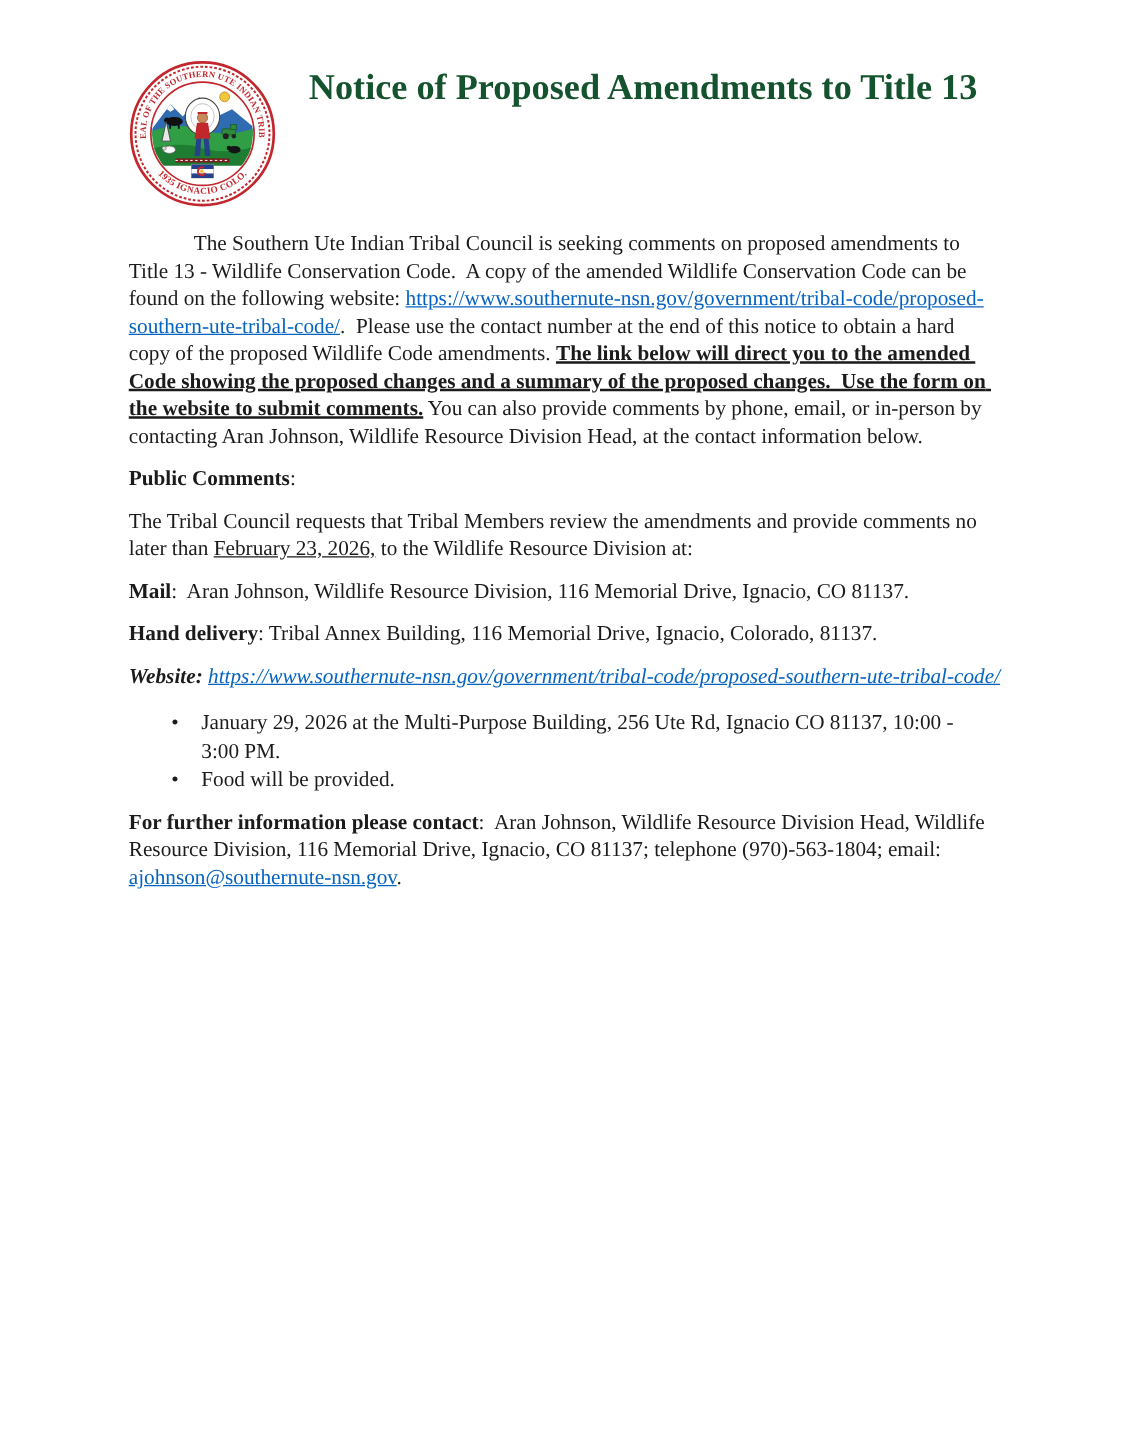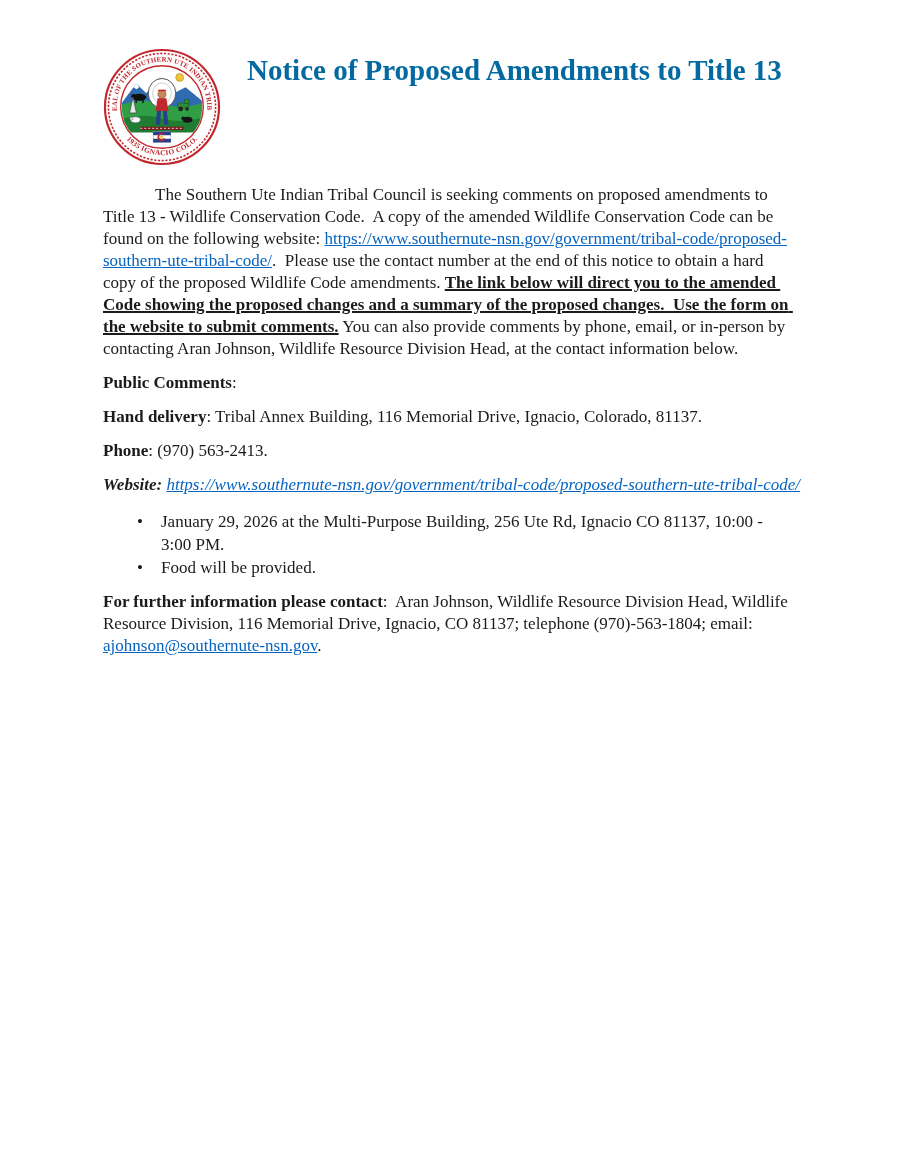--- a/index.html
+++ b/index.html
@@ -1,21 +1,21 @@
 <!DOCTYPE html>
 <html><head>
 <meta charset="utf-8">
 <style>
   html,body{margin:0;padding:0;background:#fff;}
   body{width:900px;height:1164px;font-family:"Liberation Serif","DejaVu Serif",serif;color:#1b1b1b;}
   .page{box-sizing:border-box;width:900px;height:1164px;padding:48px 108px 0 103px;background:#fff;}
   .header{display:flex;align-items:flex-start;gap:26px;margin-bottom:18px;}
   .seal{width:118px;height:118px;flex:0 0 auto;}
   .sealtext{fill:#C1272D;font-weight:bold;font-family:"Liberation Serif","DejaVu Serif",serif;}
-  h1.title{margin:4px 0 0;font-size:29px;line-height:37px;font-weight:bold;color:#0369a1;}
+  h1.title{margin:4px 0 0;font-size:29px;line-height:37px;font-weight:bold;color:#14532d;}
   .para{margin:0 0 12px;font-size:17px;line-height:22px;white-space:pre-wrap;}
   .indent{text-indent:52px;margin-top:16px;}
   .b{font-weight:bold;}
   .u{text-decoration:underline;}
   .bu{font-weight:bold;text-decoration:underline;text-decoration-thickness:2px;}
   a.link{color:#0563C1;text-decoration:underline;cursor:pointer;overflow-wrap:break-word;}
   .oneline{white-space:pre;font-style:italic;}
   .bullets{margin:14px 0 12px;}
   .bullet-row{display:flex;font-size:17px;line-height:23px;}
   .bullet-glyph{flex:0 0 auto;width:24px;margin-left:34px;text-align:left;}
@@ -76,26 +76,27 @@
       <text class="sealtext" font-size="7" letter-spacing="0.2"><textPath href="#arcTop" startOffset="50%" text-anchor="middle">SEAL OF THE SOUTHERN UTE INDIAN TRIBE</textPath></text>
       <text class="sealtext" font-size="7.5" letter-spacing="0.3"><textPath href="#arcBot" startOffset="50%" text-anchor="middle">1935 IGNACIO COLO.</textPath></text>
     </svg>
     <h1 class="title"><span>Notice of Proposed Amendments to Title 13</span><br></h1>
   </div>
 
   <p class="para indent"><span>The Southern Ute Indian Tribal Council is seeking comments on proposed amendments to Title 13 - Wildlife Conservation Code.  A copy of the amended Wildlife Conservation Code can be found on the following website: </span><a class="link">https://www.southernute-nsn.gov/government/tribal-code/proposed-southern-ute-tribal-code/</a><span>.  Please use the contact number at the end of this notice to obtain a hard copy of the proposed Wildlife Code amendments. </span><span class="bu">The link below will direct you to the amended Code showing the proposed changes and a summary of the proposed changes.  Use the form on the website to submit comments.</span><span> You can also provide comments by phone, email, or in-person by contacting Aran Johnson, Wildlife Resource Division Head, at the contact information below.</span></p>
 
   <p class="para"><span class="b">Public Comments</span><span>:</span></p>
 
+  <p class="para"><span>The Tribal Council requests that Tribal Members review the amendments and provide comments no later than </span><span class="u">February 23, 2026,</span><span> to the Wildlife Resource Division at:</span></p>
 
 
+  <p class="para"><span class="b">Mail</span><span>:  Aran Johnson, Wildlife Resource Division, 116 Memorial Drive, Ignacio, CO 81137.</span></p>
 
   <p class="para"><span class="b">Hand delivery</span><span>: Tribal Annex Building, 116 Memorial Drive, Ignacio, Colorado, 81137.</span></p>
 
-  <p class="para"><span class="b">Phone</span><span>: (970) 563-2413.</span></p>
 
   <p class="para oneline"><span class="b">Website:</span><span> </span><a class="link">https://www.southernute-nsn.gov/government/tribal-code/proposed-southern-ute-tribal-code/</a></p>
 
 
   <div class="bullets">
     <div class="bullet-row">
         <span class="bullet-glyph">•</span>
         <span class="bullet-text">January 29, 2026 at the Multi-Purpose Building, 256 Ute Rd, Ignacio CO 81137, 10:00 - 3:00 PM.</span>
       </div>
     <div class="bullet-row">

